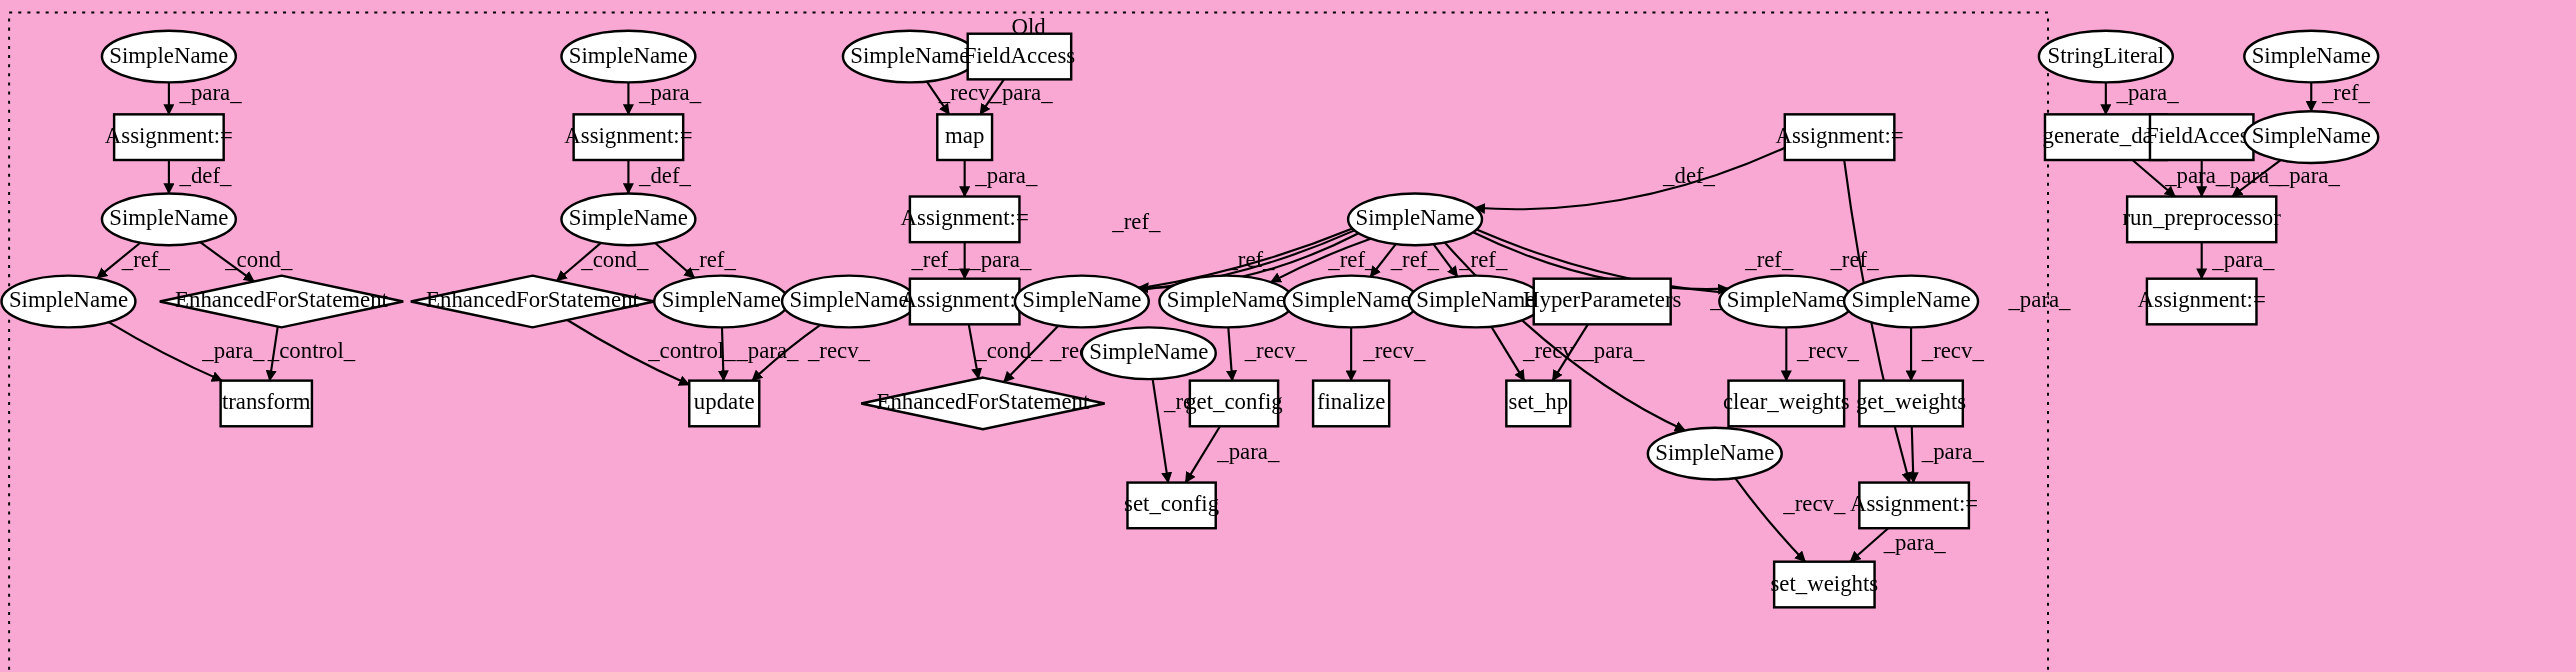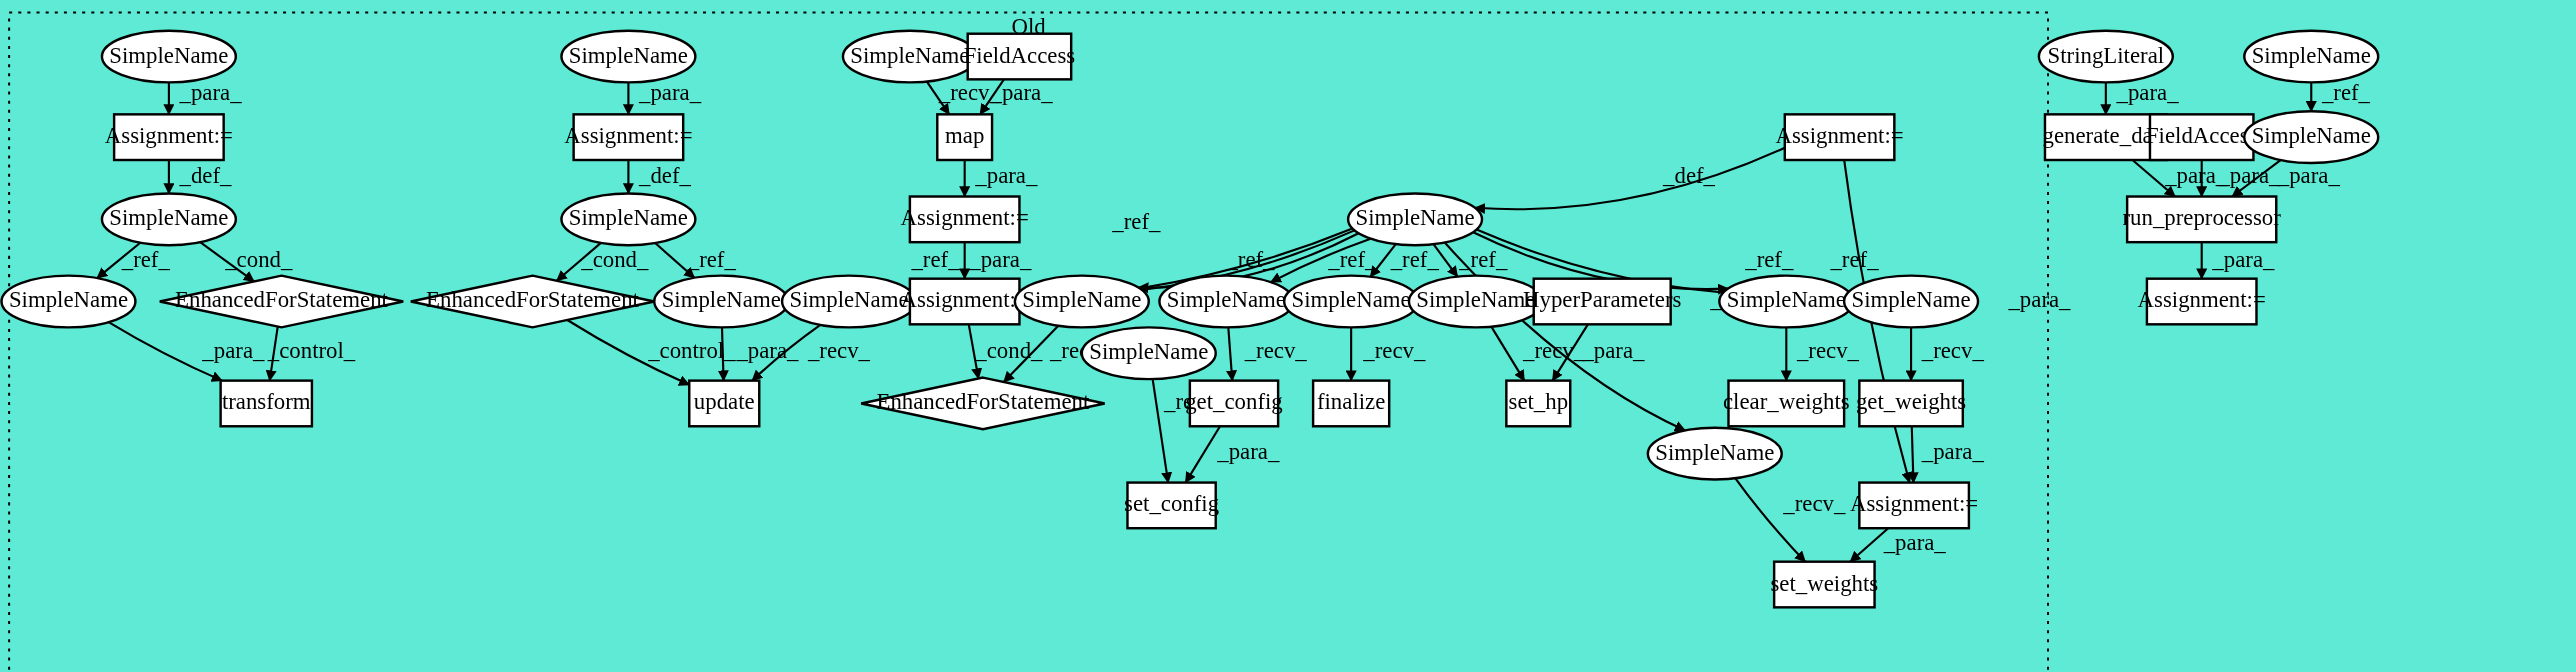--- a/index.html
+++ b/index.html
@@ -1,17 +1,17 @@
 <!DOCTYPE html>
 <html style="font-size:12px"><head>
 <meta charset="utf-8">
 <style>
   html,body{margin:0;padding:0;background:#ffffff;}
   body{width:2576px;height:673px;font-family:"Liberation Serif",serif;}
-  #stage{position:relative;width:2576px;height:673px;overflow:hidden;background:#5eead4;}
+  #stage{position:relative;width:2576px;height:673px;overflow:hidden;background:#f9a8d4;}
   svg{display:block;}
   .node-shape{fill:#ffffff;stroke:#000000;stroke-width:1.6px;}
   .node-label{font-family:"Liberation Serif",serif;font-size:15px;fill:#000;text-anchor:middle;dominant-baseline:middle;}
   .edge-path{fill:none;stroke:#000000;stroke-width:1.4px;}
   .edge-label{font-family:"Liberation Serif",serif;font-size:15px;fill:#000;text-anchor:start;dominant-baseline:middle;}
   .cluster-box{fill:none;stroke:#000000;stroke-width:1.3px;stroke-dasharray:2 4;}
   .cluster-label{font-family:"Liberation Serif",serif;font-size:15px;fill:#000;text-anchor:middle;dominant-baseline:middle;}
 </style>
 </head>
 <body>

